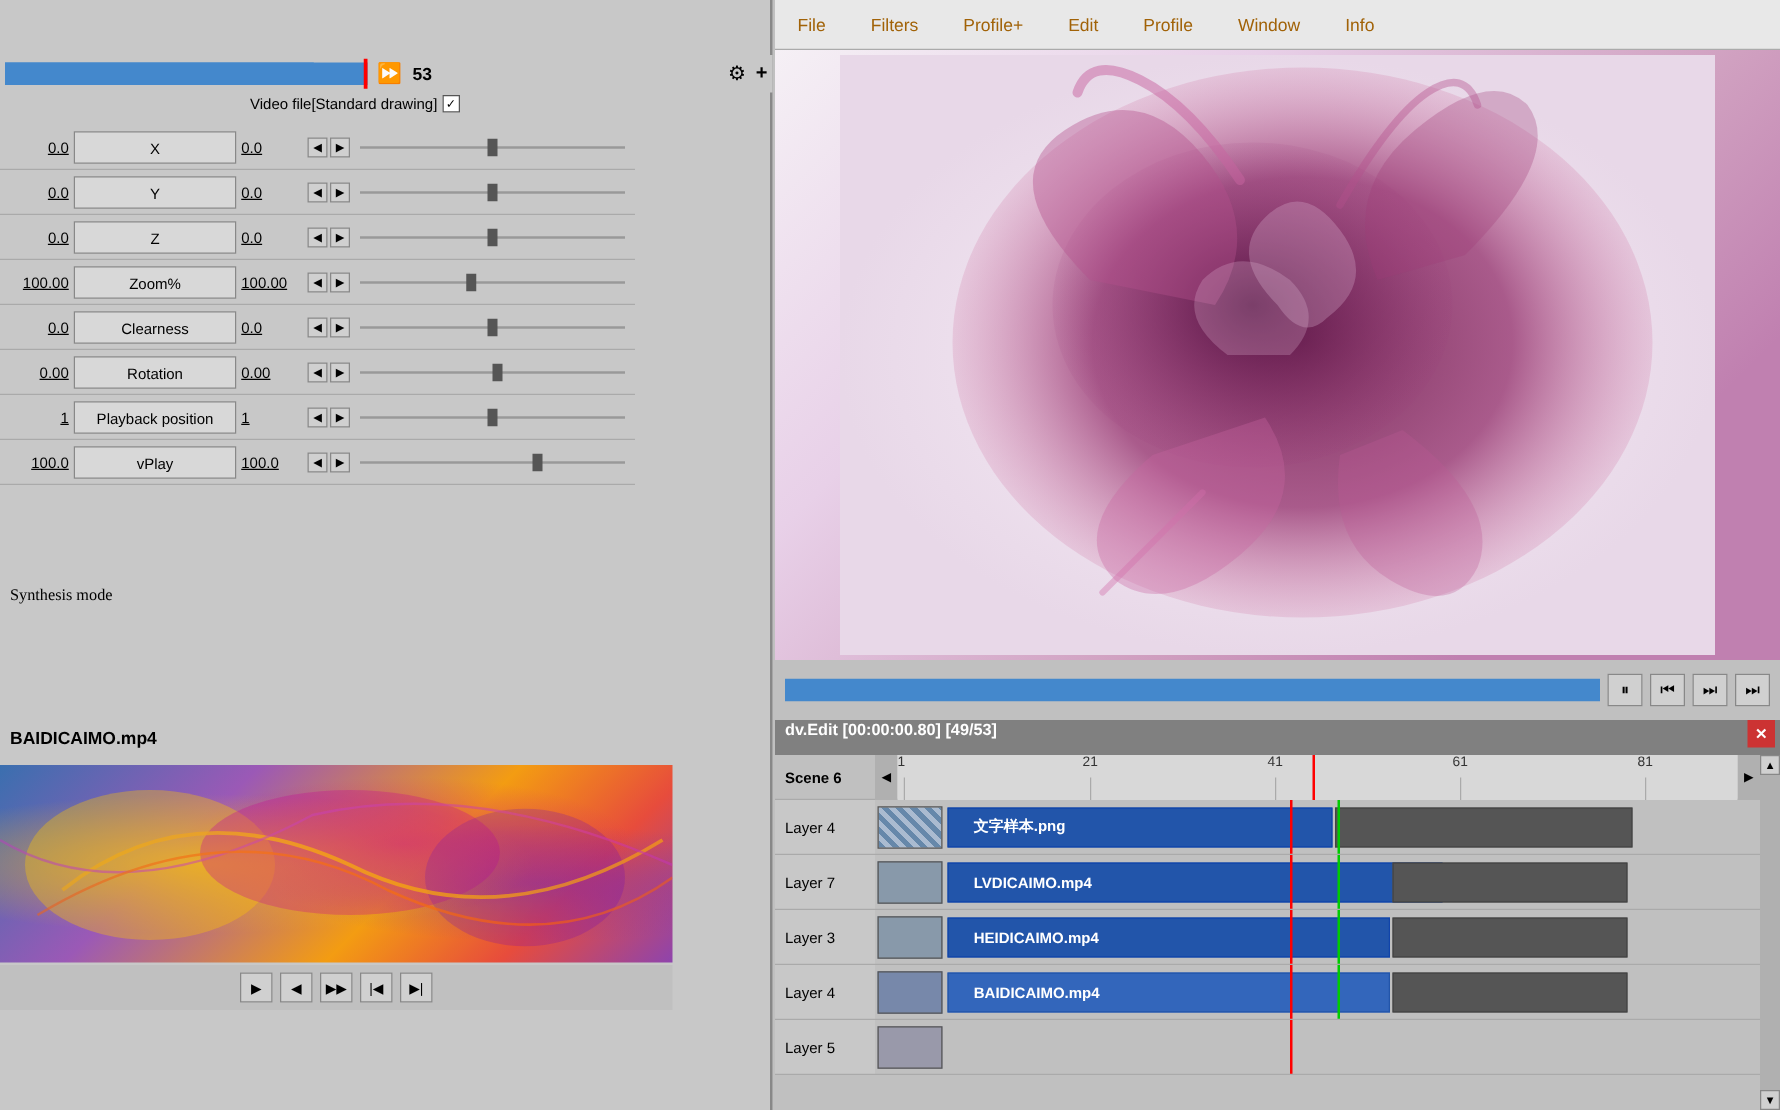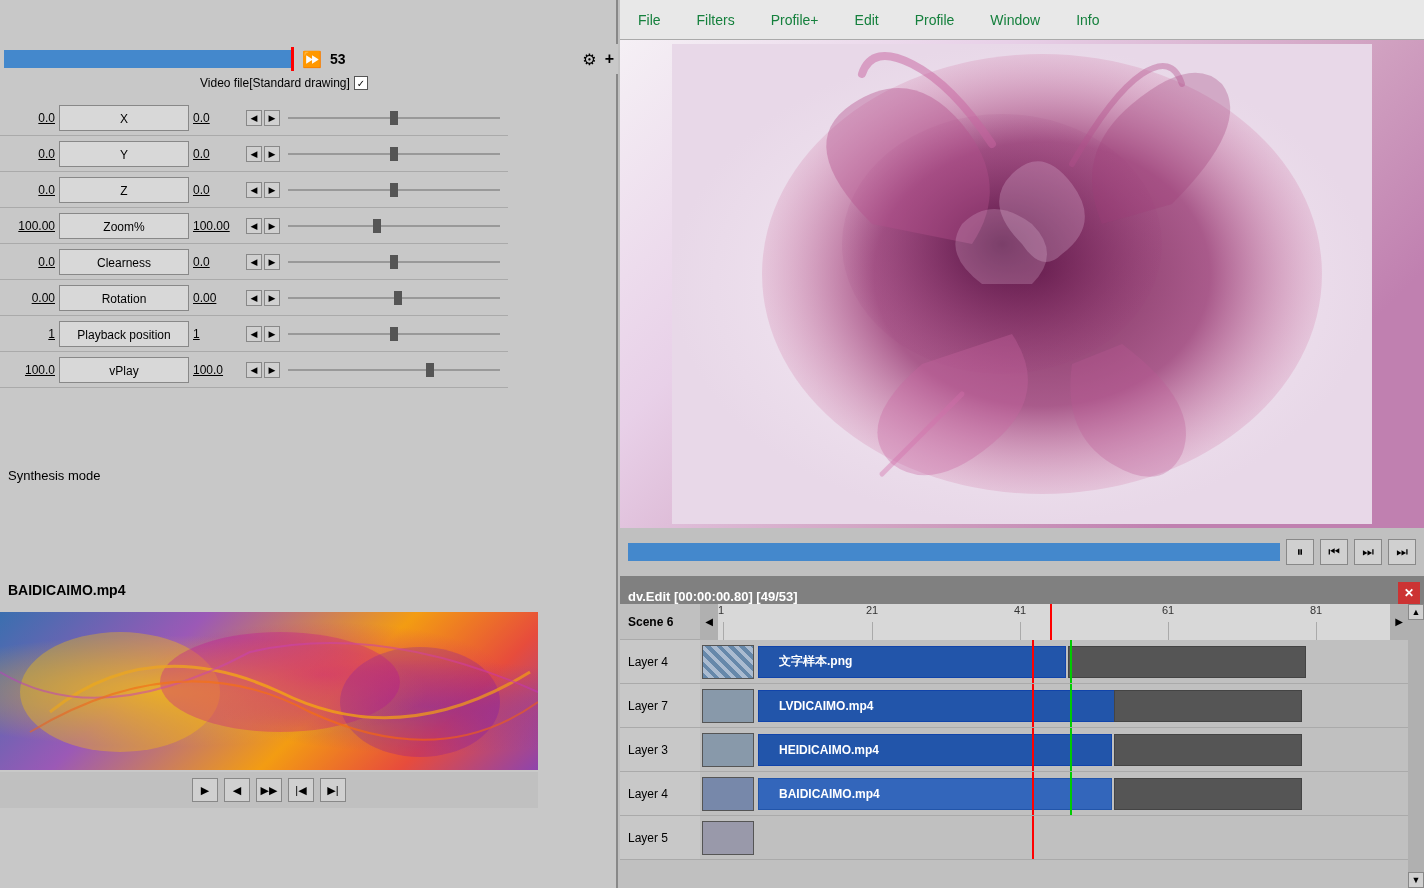--- a/index.html
+++ b/index.html
@@ -24,21 +24,21 @@
       display: flex;
       align-items: center;
       padding: 0 10px;
       gap: 20px;
       border-bottom: 1px solid #aaa;
       z-index: 10;
     }
     .menu-item {
       cursor: pointer;
       font-size: 14px;
-      color: #15803d;
+      color: #a16207;
       padding: 4px 8px;
     }
 
     
     .left-panel {
       position: absolute;
       top: 0;
       left: 0;
       width: 618px;
       height: 888px;
@@ -201,20 +201,21 @@
       cursor: pointer;
     }
 
     
     .synthesis-label {
       position: absolute;
       top: 468px;
       left: 8px;
       font-size: 13px;
       color: #000;
+      font-family: Liberation Serif, serif;
     }
 
     
     .file-label {
       position: absolute;
       top: 582px;
       left: 8px;
       font-size: 14px;
       font-weight: bold;
       color: #000;
@@ -323,21 +324,21 @@
       justify-content: center;
       cursor: pointer;
       font-size: 13px;
     }
 
     
     .timecode-bar {
       height: 28px;
       background: #808080;
       display: flex;
-      align-items: flex-end;
+      align-items: flex-start;
       padding-left: 8px;
       gap: 8px;
     }
 
     .timecode-text {
       color: #fff;
       font-size: 13px;
       font-weight: bold;
     }
 

